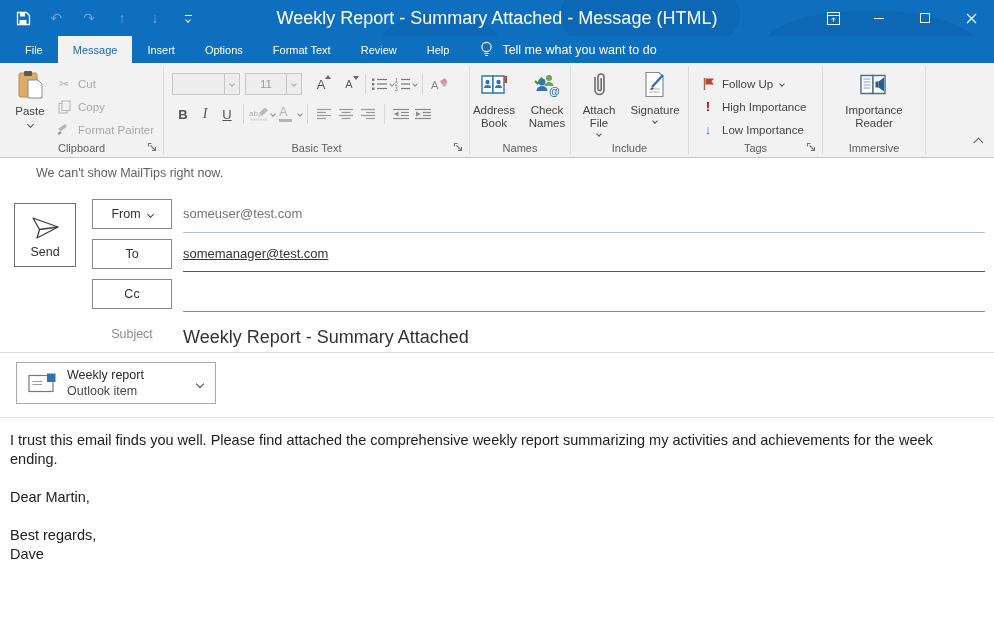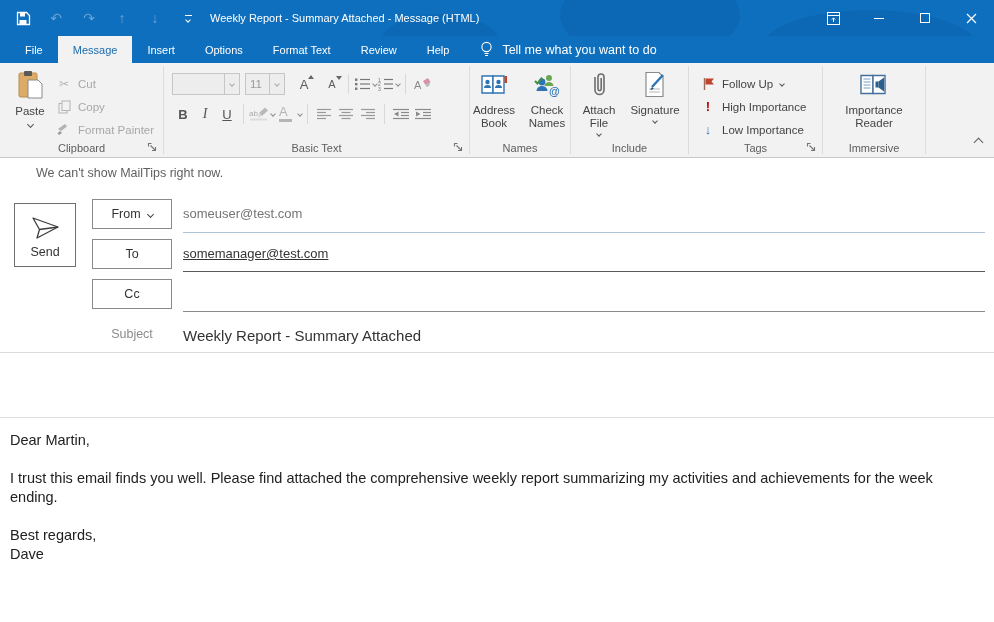--- a/index.html
+++ b/index.html
@@ -7,22 +7,22 @@
   .window {
     position: relative; width: 994px; height: 622px; background:#fff;
     font-family: "Liberation Sans", sans-serif; overflow: hidden; margin:0 auto;
   }
   
   .titlebar { position:absolute; top:0; left:0; right:0; height:36px; background:#0e6fbe; overflow:hidden; }
   .blob { position:absolute; background:#0b63ab; border-radius:50%; opacity:.55; }
   .qat { position:absolute; left:14px; top:0; height:36px; display:flex; align-items:center; gap:15px; z-index:2; }
   .qat-btn { display:flex; align-items:center; justify-content:center; width:18px; height:20px; cursor:default; }
   .qat-arrow { color:#6fa3d4; font-size:14px; line-height:1; }
-  .title { position:absolute; left:210px; right:210px; top:0; line-height:36px; text-align:left;
-           color:#fff; font-size:11px; z-index:1; white-space:nowrap; overflow:hidden; }
+  .title { position:absolute; left:210px; right:210px; top:0; line-height:36px; text-align:center;
+           color:#fff; font-size:18px; z-index:1; white-space:nowrap; overflow:hidden; }
   .winctrl { position:absolute; right:0; top:0; height:36px; display:flex; z-index:2; }
   .wbtn { width:46px; height:36px; display:flex; align-items:center; justify-content:center; }
   .min-glyph { display:block; width:10px; height:1px; background:#fff; }
   .max-glyph { display:block; width:10px; height:10px; border:1px solid #fff; }
   
   .tabrow { position:absolute; top:36px; left:0; right:0; height:27px; background:#0e6fbe;
             display:flex; align-items:stretch; padding-left:10px; z-index:3; }
   .tab { padding:0 15px; display:flex; align-items:center; color:#fff; font-size:11px; white-space:nowrap; }
   .tab.active { background:#f2f2f2; color:#1a6aad; }
   .tellme { display:flex; align-items:center; gap:9px; color:#fff; font-size:12.5px; margin-left:16px; white-space:nowrap; }
@@ -82,21 +82,21 @@
   
   .send-btn { position:absolute; left:14px; top:203px; width:62px; height:64px; border:1px solid #6e6e6e;
               background:#fff; display:flex; flex-direction:column; align-items:center; justify-content:center;
               gap:2px; font-size:12.5px; color:#333; }
   .field-btn { position:absolute; left:92px; width:80px; height:30px; border:1px solid #8a8a8a; background:#fff;
                display:flex; align-items:center; justify-content:center; gap:7px; font-size:12.5px; color:#333; }
   .field-btn .chev { color:#444; }
   .field-line { position:absolute; left:183px; right:9px; height:1px; }
   .field-value { position:absolute; left:183px; font-size:13px; white-space:nowrap; }
   .subject-label { position:absolute; left:92px; width:80px; top:327px; text-align:center; color:#8c8c8c; font-size:12.5px; }
-  .subject-value { position:absolute; left:183px; top:327px; color:#333; font-size:15px; }
+  .subject-value { position:absolute; left:183px; top:327px; color:#333; font-size:18px; }
   
   .hline { position:absolute; left:0; right:0; height:1px; background:#dcdcdc; }
   .attach-card { position:absolute; left:16px; top:362px; width:200px; height:42px; border:1px solid #ababab;
                  background:#fff; display:flex; align-items:center; }
   .attach-icon { margin:0 9px 0 11px; display:flex; }
   .attach-text { flex:1; font-size:12.5px; line-height:16px; }
   .attach-title { color:#2b2b2b; }
   .attach-sub { color:#474747; }
   .attach-chev { margin-right:12px; color:#444; }
   
@@ -221,21 +221,21 @@
     <div class="vgsep"></div>
 
     <div class="rgroup" style="width:305px;">
       <div class="bt-row" style="top:9px;">
         <div class="combo" style="width:68px;">
           <span class="cval"></span>
           <span class="cbtn">
               <span class="chev sm"></span>
             </span>
         </div>
-        <div class="combo" style="width:40px; margin-left:5px;">
+        <div class="combo" style="width:57px; margin-left:5px;text-align:center;">
           <span class="cval">11</span>
           <span class="cbtn">
               <span class="chev sm"></span>
             </span>
         </div>
         <span class="tbtn" style="margin-left:8px;">
             <span class="growA">A<span class="tri"></span></span>
           </span>
         <span class="tbtn" style="margin-left:6px;">
             <span class="shrinkA">A<span class="tri"></span></span>
@@ -518,21 +518,38 @@
   <div class="field-btn" style="top:279px;">
     <span>Cc</span>
   </div>
   <div class="field-value" style="top:286px; color:#333;"></div>
   <div class="field-line" style="top:311px; background:#8a8a8a;"></div>
 
   <div class="subject-label">Subject</div>
   <div class="subject-value">Weekly Report - Summary Attached</div>
 
   <div class="hline" style="top:352px;"></div>
+  <div class="attach-card">
+    <span class="attach-icon">
+      <svg width="30" height="22" viewBox="0 0 30 22">
+        <rect x="1" y="3.5" width="24" height="16" fill="#fff" stroke="#787878" stroke-width="1.2"></rect>
+        <g stroke="#9a9a9a">
+            <line x1="4.5" y1="9.5" x2="14" y2="9.5"></line>
+            <line x1="4.5" y1="12.5" x2="14" y2="12.5"></line>
+          </g>
+        <rect x="19" y="1.5" width="8.5" height="8.5" fill="#2e74b5"></rect>
+      </svg>
+    </span>
+    <span class="attach-text">
+      <span class="attach-title" style="display:block;">Weekly report</span>
+      <span class="attach-sub" style="display:block;">Outlook item</span>
+    </span>
+    <span class="attach-chev"><span class="chev" style="width:6px;height:6px;"></span></span>
+  </div>
   <div class="hline" style="top:417px;"></div>
 
   <div class="mailbody">
+    <p>I trust this email finds you well. Please find attached the comprehensive weekly report summarizing my activities and achievements for the week ending.</p>
     <p>Dear Martin,</p>
-    <p>I trust this email finds you well. Please find attached the comprehensive weekly report summarizing my activities and achievements for the week ending.</p>
     <p><span>Best regards,</span><br><span>Dave</span></p>
   </div>
 
 </div>
 
 </body></html>

